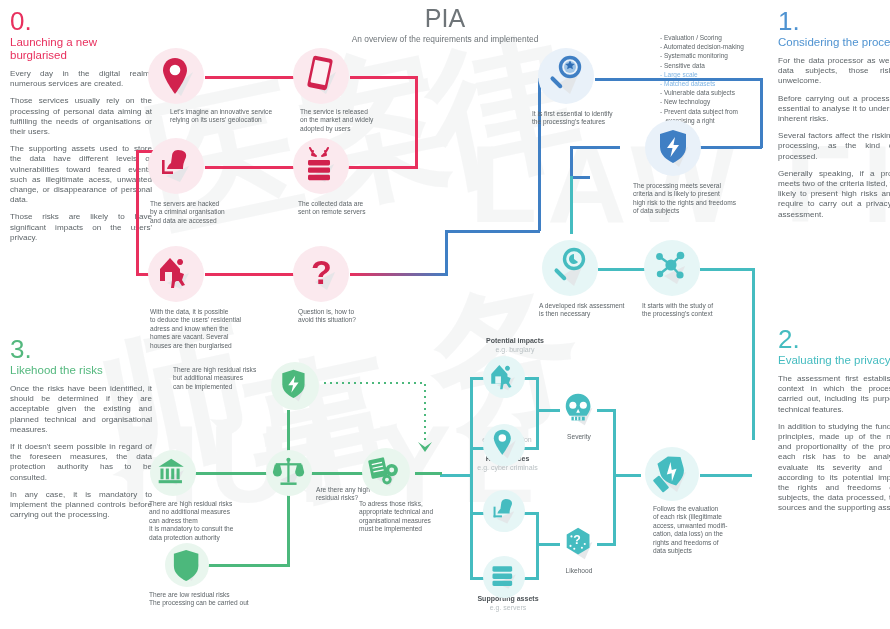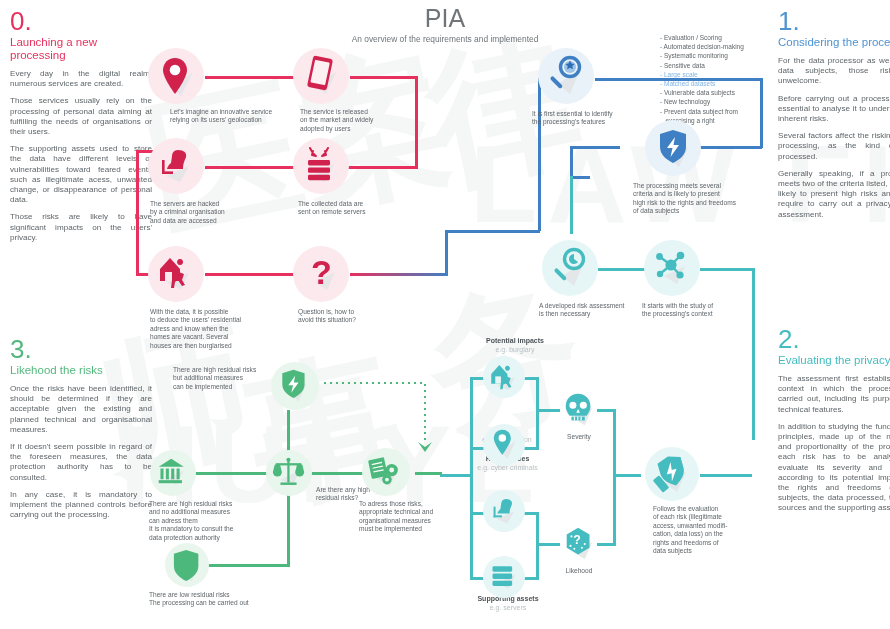--- a/index.html
+++ b/index.html
@@ -78,21 +78,21 @@
     <span class="cn" style="left:430px;top:10px;transform:rotate(-12deg);">律</span>
     <span class="cn" style="left:100px;top:300px;transform:rotate(-12deg);">师</span>
     <span class="cn" style="left:250px;top:330px;transform:rotate(-12deg);">事</span>
     <span class="cn" style="left:430px;top:260px;transform:rotate(-12deg);">务</span>
     <span class="en" style="left:120px;top:400px;">HUI YE</span>
     <span class="en" style="left:470px;top:120px;">LAW FIRM</span>
   </div>
 
   <div class="col c-pink" style="left:10px;top:8px;">
     <div class="num">0.</div>
-    <div class="sub">Launching a new processing</div>
+    <div class="sub">Launching a new burglarised</div>
     <p>Every day in the digital realm, numerous services are created.</p>
     <p>Those services usually rely on the processing of personal data aiming at fulfilling the needs of organisations or their users.</p>
     <p>The supporting assets used to store the data have different levels of vulnerabilities toward feared events such as illegitimate acess, unwanted change, or disappearance of personal data.</p>
     <p>Those risks are likely to have significant impacts on the users' privacy.</p>
   </div>
 
   <div class="title" style="left:315px;top:4px;">
     <div class="t1">PIA</div>
     <div class="t2">An overview of the requirements and implemented</div>
   </div>

